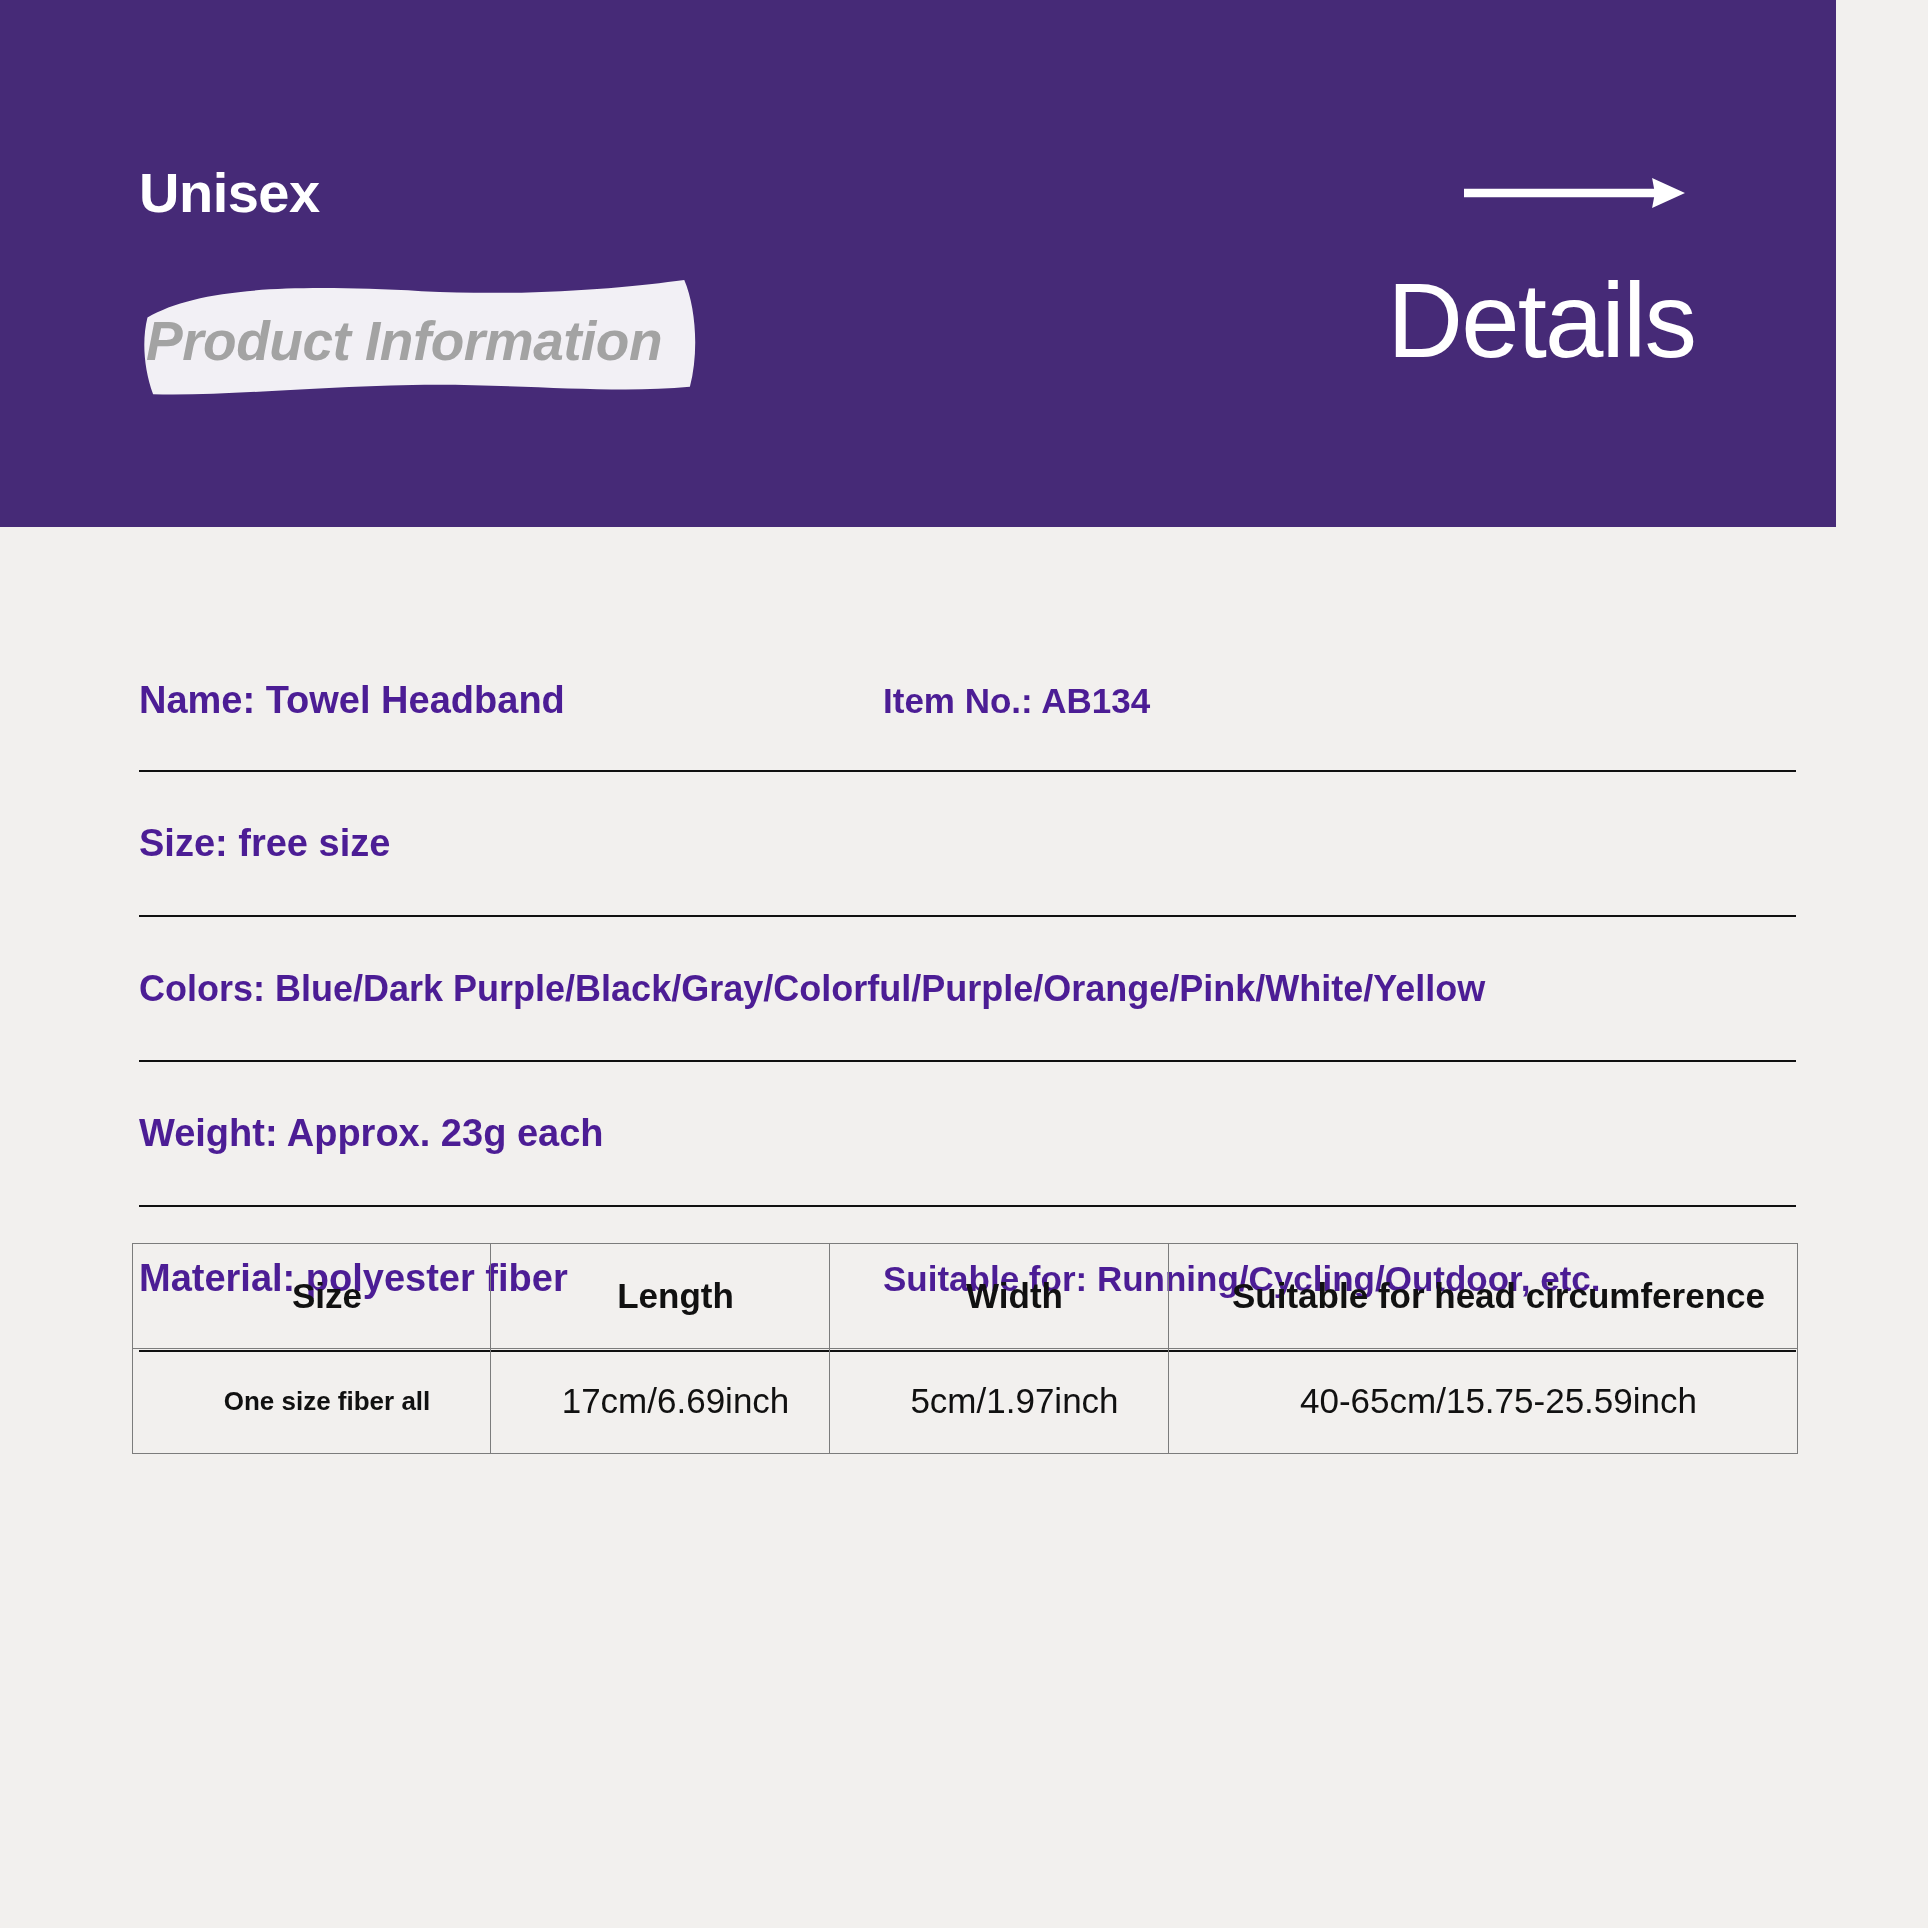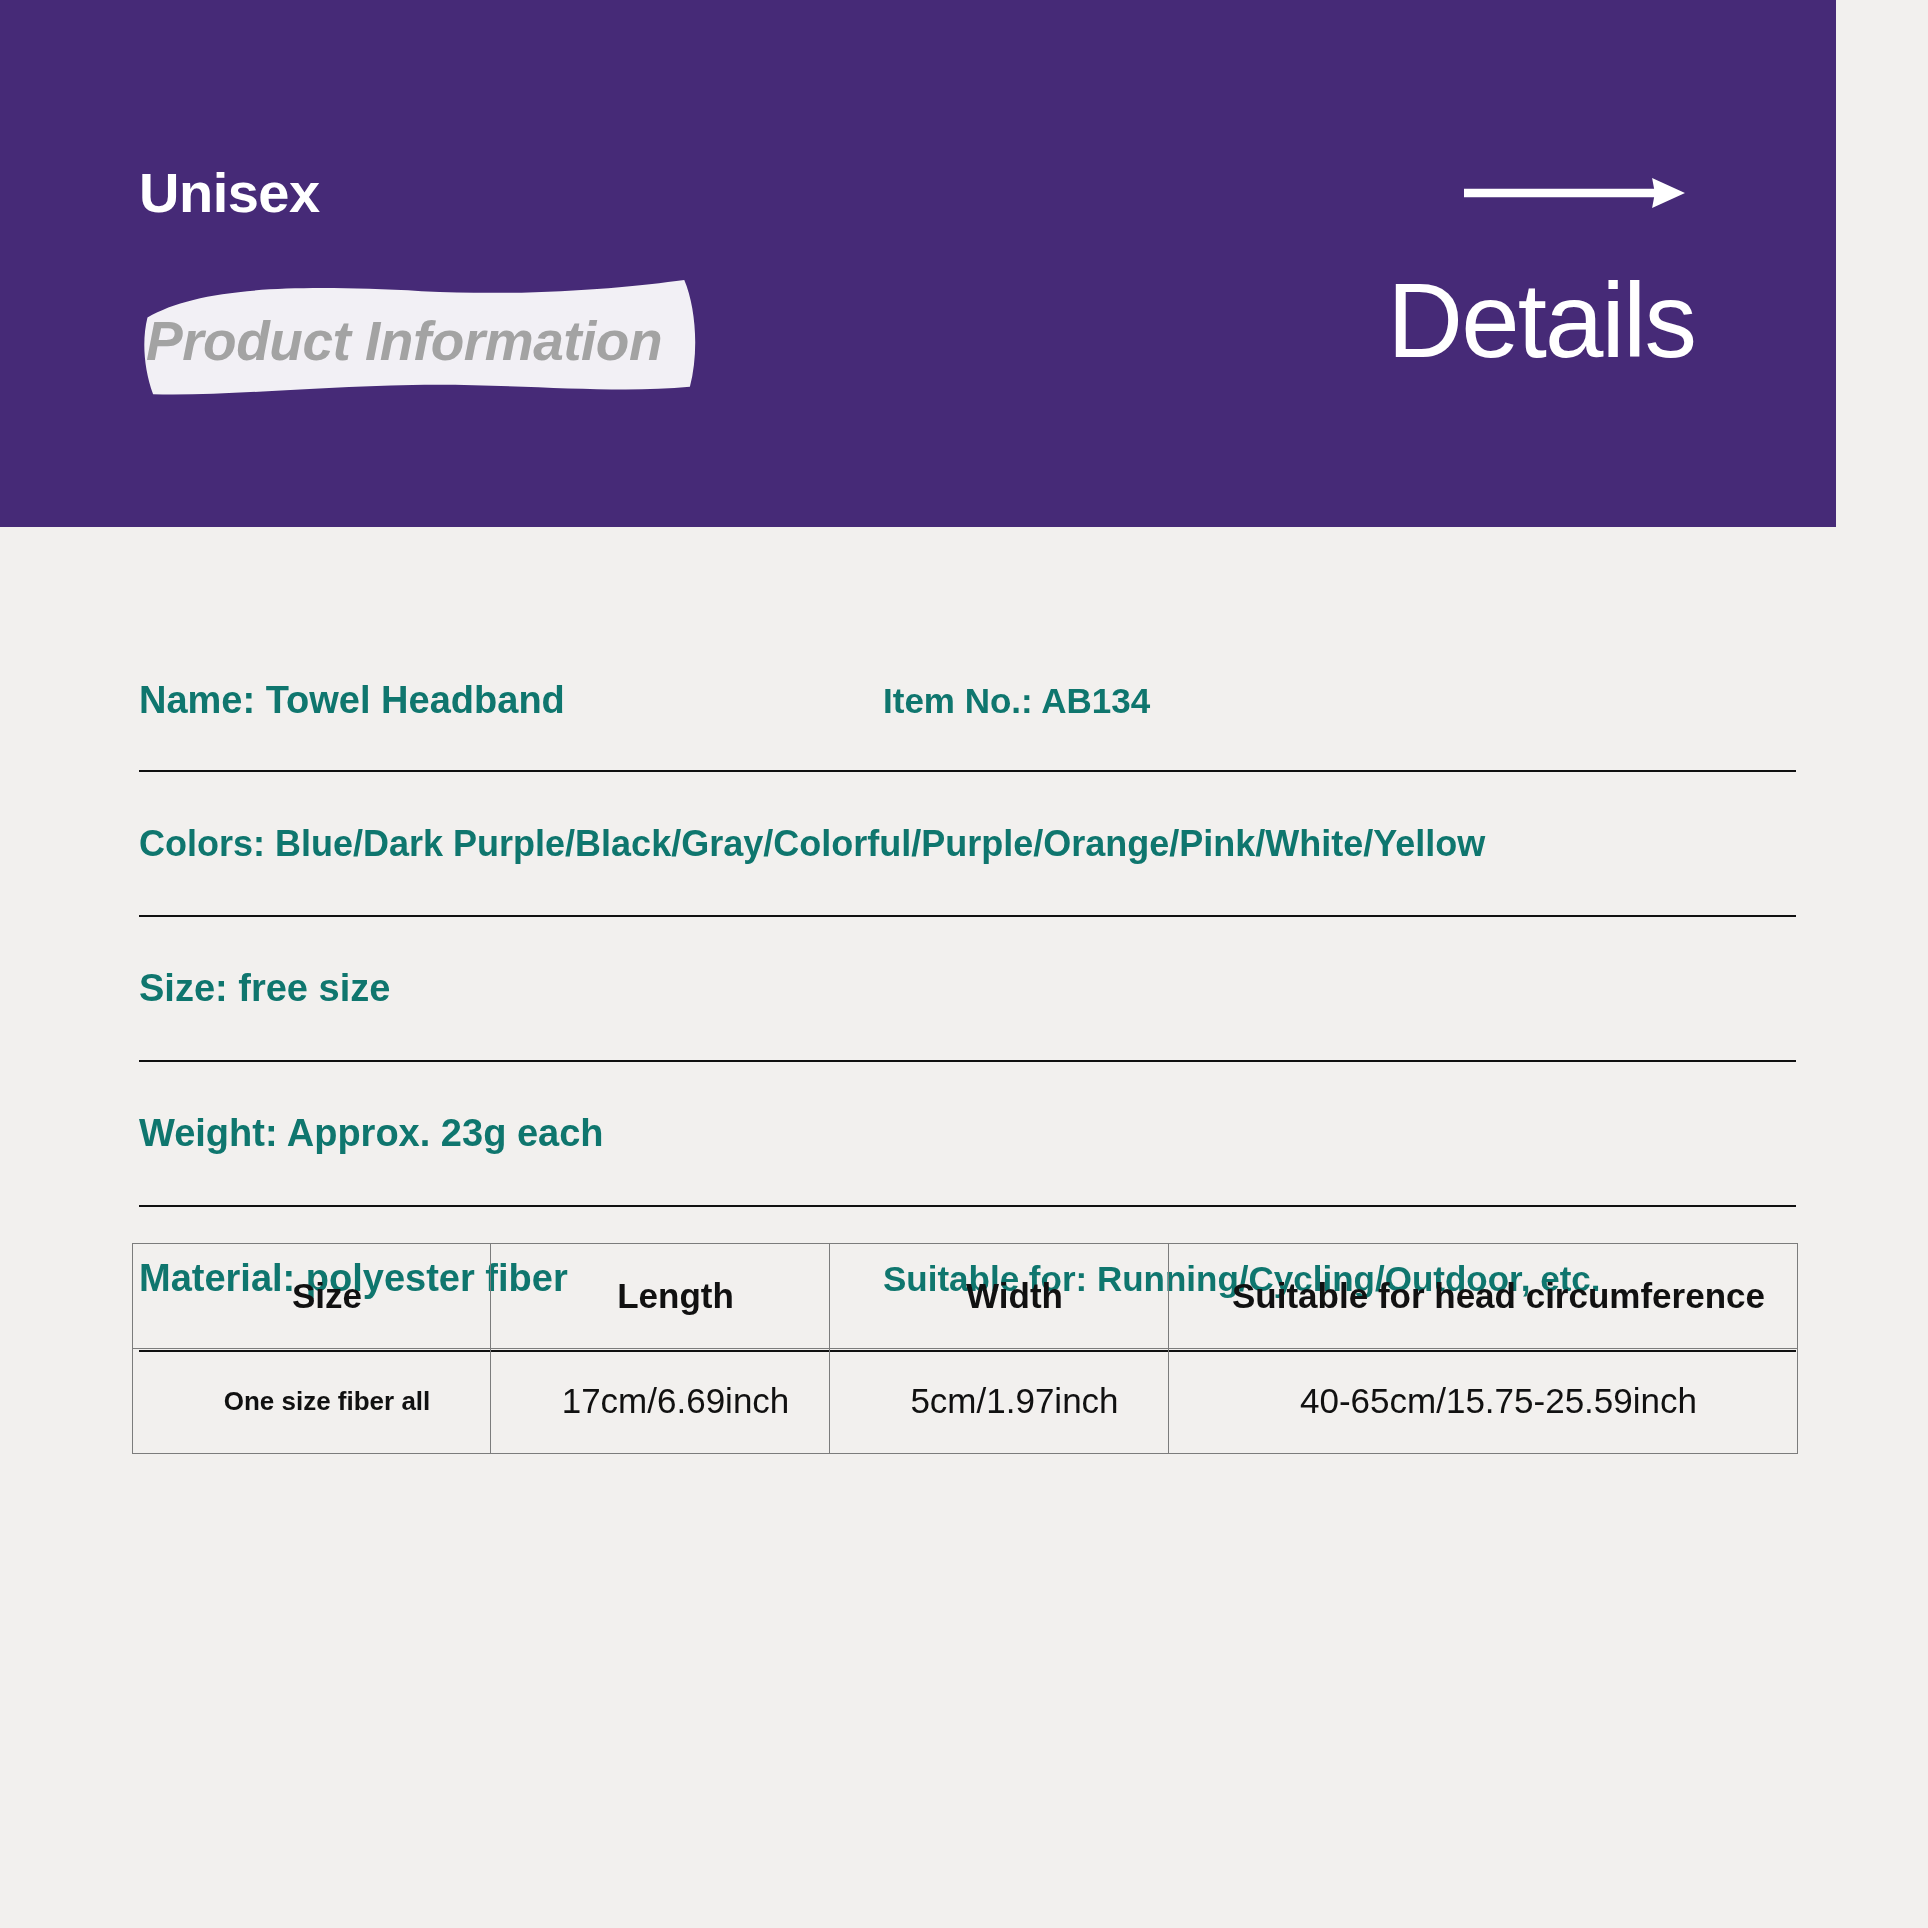--- a/index.html
+++ b/index.html
@@ -93,21 +93,21 @@
   .info-row {
     position: relative;
     height: 145px;
     border-bottom: 2.8px solid #101010;
     display: flex;
     align-items: center;
   }
   .info-row:first-child { height: 141px; }
   .info-text {
     font-size: 38px;
-    color: #0f766e;
+    color: #4c1d95;
     font-weight: 600;
     white-space: nowrap;
   }
   .info-text.sub {
     position: absolute;
     left: 744px;
     font-size: 35px;
     font-weight: 600;
   }
   .info-text.small {
@@ -182,25 +182,25 @@
   <div class="body-area">
 
     <div class="info-list">
 
       <div class="info-row">
         <span class="info-text">Name: Towel Headband</span>
         <span class="info-text sub">Item No.: AB134</span>
       </div>
 
       <div class="info-row">
+        <span class="info-text">Size: free size</span>
+      </div>
+
+      <div class="info-row">
         <span class="info-text small">Colors: Blue/Dark Purple/Black/Gray/Colorful/Purple/Orange/Pink/White/Yellow</span>
-      </div>
-
-      <div class="info-row">
-        <span class="info-text">Size: free size</span>
       </div>
 
       <div class="info-row">
         <span class="info-text">Weight: Approx. 23g each</span>
       </div>
 
       <div class="info-row">
         <span class="info-text">Material: polyester fiber</span>
         <span class="info-text sub">Suitable for: Running/Cycling/Outdoor, etc.</span>
       </div>

